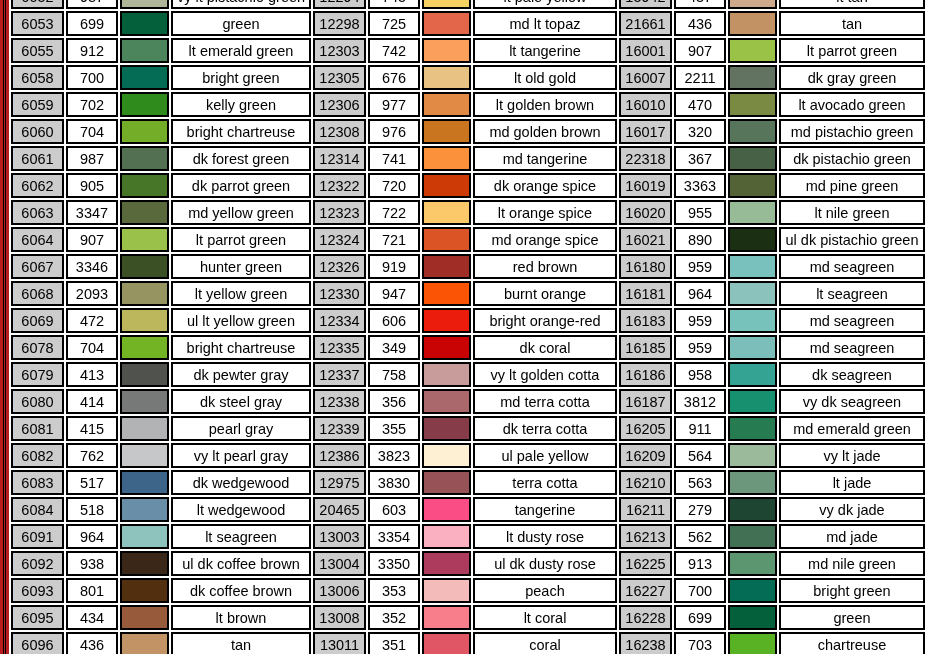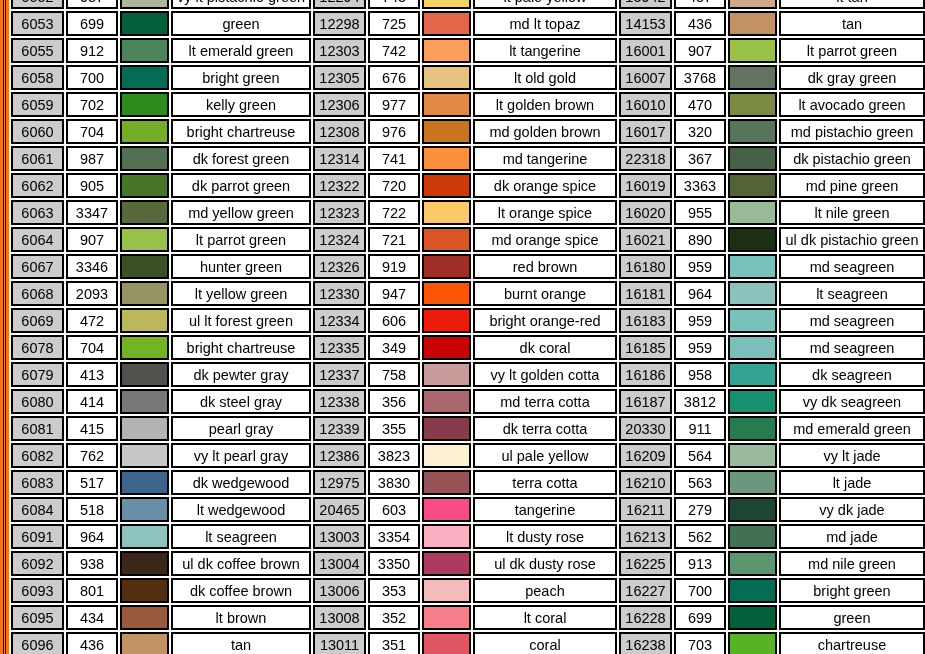--- a/index.html
+++ b/index.html
@@ -1,21 +1,21 @@
 <!DOCTYPE html>
 <html><head>
 <meta charset="utf-8">
 <title>Color Conversion Chart</title>
 <style>
   html,body{margin:0;padding:0;background:#ffffff;}
   body{width:925px;height:654px;overflow:hidden;
        font-family:"Liberation Sans",sans-serif;}
 
   
-  #sheet{position:relative;width:925px;height:654px;overflow:hidden;background:#f97316;}
+  #sheet{position:relative;width:925px;height:654px;overflow:hidden;background:#b91c1c;}
 
   
   .vrule{position:absolute;top:0;width:1px;height:654px;background:#000000;}
 
   
   .board{position:absolute;left:11px;top:-18.5px;}
 
   table.grid{border-collapse:separate;border-spacing:2px 2px;background:#ffffff;
              table-layout:fixed;width:918px;margin-left:-2px;}
   table.grid td{padding:0;}
@@ -113,21 +113,21 @@
             <td>
               <div class="cell c-dmc">725</div>
             </td>
             <td>
               <div class="cell c-swatch" style="background-color: rgb(227, 101, 74);"></div>
             </td>
             <td>
               <div class="cell c-name">md lt topaz</div>
             </td>
             <td>
-              <div class="cell c-code">14153</div>
+              <div class="cell c-code">21661</div>
             </td>
             <td>
               <div class="cell c-dmc">436</div>
             </td>
             <td>
               <div class="cell c-swatch" style="background-color: rgb(194, 146, 100);"></div>
             </td>
             <td>
               <div class="cell c-name">tan</div>
             </td>
@@ -192,21 +192,21 @@
             <td>
               <div class="cell c-swatch" style="background-color: rgb(231, 194, 131);"></div>
             </td>
             <td>
               <div class="cell c-name">lt old gold</div>
             </td>
             <td>
               <div class="cell c-code">16007</div>
             </td>
             <td>
-              <div class="cell c-dmc">3768</div>
+              <div class="cell c-dmc">2211</div>
             </td>
             <td>
               <div class="cell c-swatch" style="background-color: rgb(98, 115, 98);"></div>
             </td>
             <td>
               <div class="cell c-name">dk gray green</div>
             </td>
           </tr>
 <tr>
             <td>
@@ -516,21 +516,21 @@
             <td>
               <div class="cell c-code">6069</div>
             </td>
             <td>
               <div class="cell c-dmc">472</div>
             </td>
             <td>
               <div class="cell c-swatch" style="background-color: rgb(188, 182, 93);"></div>
             </td>
             <td>
-              <div class="cell c-name">ul lt forest green</div>
+              <div class="cell c-name">ul lt yellow green</div>
             </td>
             <td>
               <div class="cell c-code">12334</div>
             </td>
             <td>
               <div class="cell c-dmc">606</div>
             </td>
             <td>
               <div class="cell c-swatch" style="background-color: rgb(236, 28, 12);"></div>
             </td>
@@ -683,21 +683,21 @@
             <td>
               <div class="cell c-dmc">355</div>
             </td>
             <td>
               <div class="cell c-swatch" style="background-color: rgb(135, 61, 73);"></div>
             </td>
             <td>
               <div class="cell c-name">dk terra cotta</div>
             </td>
             <td>
-              <div class="cell c-code">20330</div>
+              <div class="cell c-code">16205</div>
             </td>
             <td>
               <div class="cell c-dmc">911</div>
             </td>
             <td>
               <div class="cell c-swatch" style="background-color: rgb(38, 124, 80);"></div>
             </td>
             <td>
               <div class="cell c-name">md emerald green</div>
             </td>

